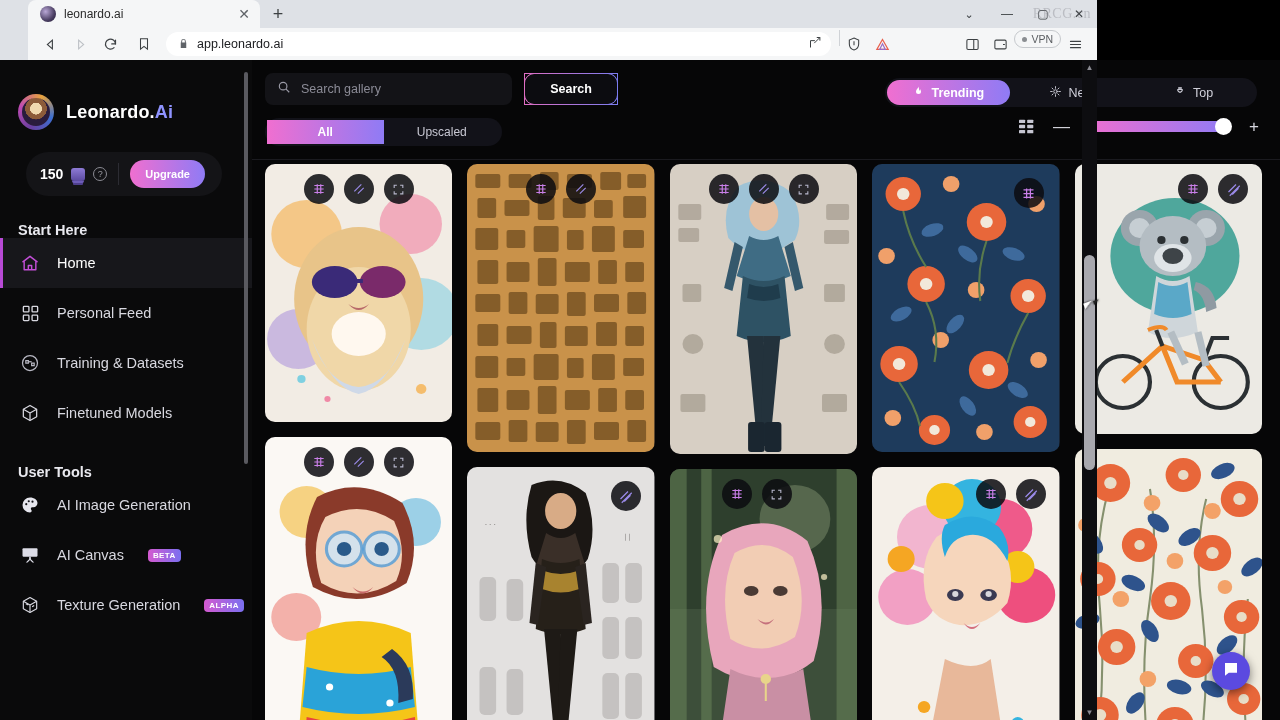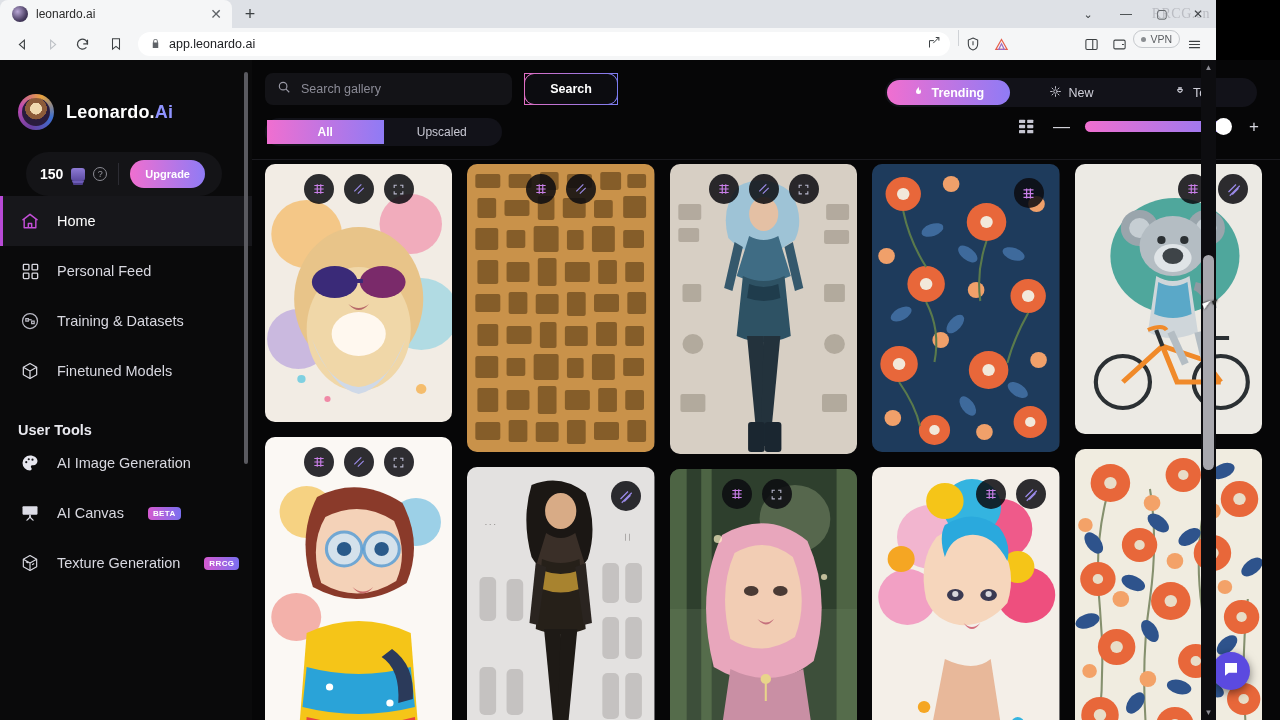--- a/index.html
+++ b/index.html
@@ -4,21 +4,21 @@
 <style>
   * { box-sizing: border-box; margin: 0; padding: 0; }
   html, body {
     width: 1280px; height: 720px;
     overflow: hidden;
     font-family: "Liberation Sans", sans-serif;
     background: #000;
   }
 
   
-  .browser { width: 1216px; height: 720px; position: relative; background:#dee1e6; }
+  .browser { width: 1097px; height: 720px; position: relative; background:#dee1e6;padding-left:28px; }
 
   .tabstrip {
     height: 28px; background: #dee1e6;
     display: flex; align-items: flex-end; position: relative;
   }
   .tab {
     width: 232px; height: 28px; background: #f5f6f7;
     border-radius: 8px 8px 0 0;
     display: flex; align-items: center; gap: 8px;
     padding: 0 8px 0 12px;
@@ -415,20 +415,21 @@
       </div>
 
       <div class="credits">
         <span class="credits-num">150</span>
         <span class="coin"></span>
         <span class="qmark">?</span>
         <span class="divider-v"></span>
         <span class="upgrade-btn">Upgrade</span>
       </div>
 
+      <div class="nav-section-label">Start Here</div>
 
       <div class="nav-item active">
         <span class="nav-ico">
           <svg width="20" height="20" viewBox="0 0 24 24" fill="none" stroke="#c44fd8" stroke-width="1.7" stroke-linejoin="round">
               <path d="M3 11l9-7 9 7"></path>
               <path d="M5 10v10h14V10"></path>
               <path d="M10 20v-5h4v5"></path>
             </svg>
         </span>
         <span class="nav-label">Home</span>
@@ -496,21 +497,21 @@
 
       <div class="nav-item">
         <span class="nav-ico">
           <svg width="20" height="20" viewBox="0 0 24 24" fill="none" stroke="#d8d8e0" stroke-width="1.4" stroke-linejoin="round">
               <path d="M12 3l8 4.5v9L12 21l-8-4.5v-9z"></path>
               <path d="M4 7.5l8 4.5 8-4.5M12 12v9"></path>
               <path d="M7 10.5l3 1.6M14.5 14l2.5-1.4"></path>
             </svg>
         </span>
         <span class="nav-label">Texture Generation</span>
-        <span class="badge">RRCG</span>
+        <span class="badge">ALPHA</span>
       </div>
 
       <div class="sidebar-scroll"></div>
     </div>
 
     <div class="main">
 
       <div class="topbar">
 
         <div class="search-wrap">

